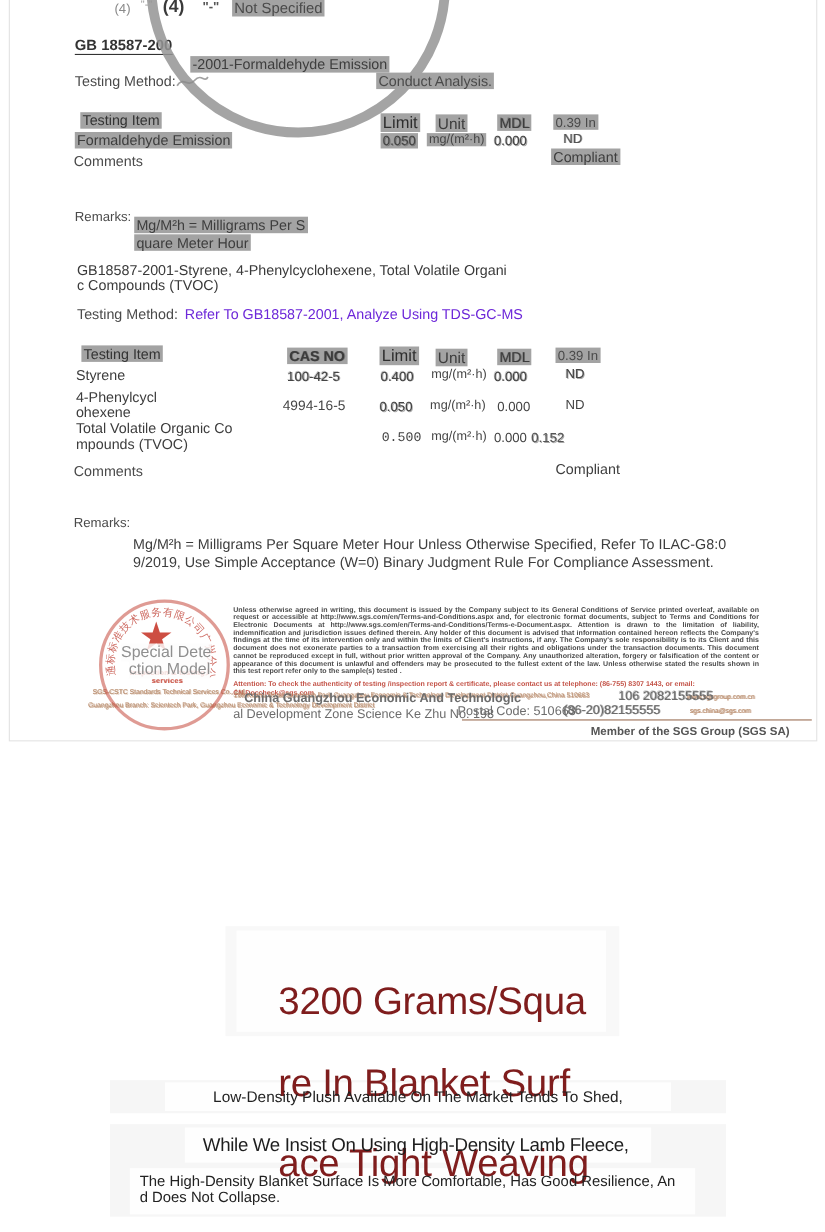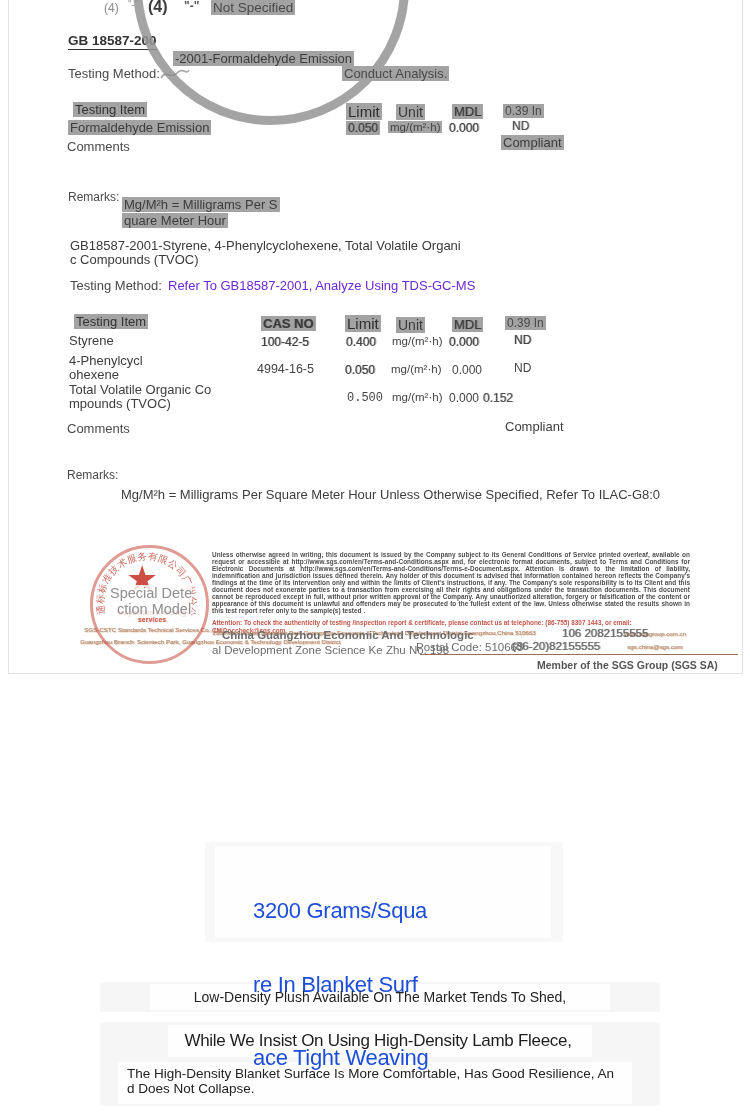--- a/index.html
+++ b/index.html
@@ -23,21 +23,21 @@
   .ovl{color:#6c6c6c;font-size:11.5px;z-index:3;}
   .stamp-ring{position:absolute;left:90px;top:545px;width:113px;height:113px;border-radius:50%;
         border:3px solid rgba(196,73,60,0.55);z-index:2;}
   .star{position:absolute;left:126px;top:558px;font-size:36px;color:rgba(196,47,34,0.85);z-index:2;}
   .band{position:absolute;left:104px;top:609px;width:96px;font-size:6.5px;color:rgba(199,72,58,0.8);
         text-align:center;font-weight:bold;z-index:2;letter-spacing:0.3px;
         text-shadow:0.6px 0 0 rgba(199,72,58,0.6);}
   .stamp-ovl{color:#8f8f8f;font-size:14.5px;background:rgba(253,253,253,0.82);z-index:3;}
   .gband{position:absolute;background:#f6f6f6;}
   .wbox{position:absolute;background:#fefefe;}
-  .mk-head{font-size:22px;line-height:24.5px;color:#1d4ed8;letter-spacing:-0.3px;z-index:4;}
+  .mk-head{font-size:35px;line-height:24.5px;color:#7f1d1d;letter-spacing:-0.3px;z-index:4;}
   .rule{position:absolute;height:1px;background:#9b6f55;z-index:3;}
   svg{display:block;}
 </style>
 </head>
 <body>
 
 <div id="page">
 
   <div class="doc"></div>
 
@@ -110,20 +110,21 @@
   <span class="abs" style="left:347px;top:391px;font-size:12px;color:#444;font-family:Liberation Mono, monospace;">0.500</span>
   <span class="abs" style="left:392px;top:391px;font-size:11.5px;color:#444;">mg/(m²·h)</span>
   <span class="abs" style="left:449px;top:391px;font-size:12px;color:#444;">0.000</span>
   <span class="abs smudge" style="left:483px;top:391px;font-size:12px;color:#555;">0.152</span>
 
   <span class="abs t13" style="left:67px;top:421px;color:#4a4a4a;">Comments</span>
   <span class="abs t13" style="left:505px;top:419px;">Compliant</span>
 
   <span class="abs t12" style="left:67px;top:468px;">Remarks:</span>
   <span class="abs t13" style="left:121px;top:487px;">Mg/M²h = Milligrams Per Square Meter Hour Unless Otherwise Specified, Refer To ILAC-G8:0</span>
+  <span class="abs t13" style="left:121px;top:503px;">9/2019, Use Simple Acceptance (W=0) Binary Judgment Rule For Compliance Assessment.</span>
 
   <div class="stamp-ring"></div>
   <svg class="abs" style="left:90px;top:545px;z-index:2;" width="113" height="113" viewBox="0 0 113 113">
     <defs>
         <path id="arcPath" d="M16,72 A43,43 0 1 1 97,72" fill="none"></path>
       </defs>
     <text font-size="9.5" fill="rgba(192,68,56,0.8)" letter-spacing="0.5" font-family="DejaVu Sans, sans-serif">
       <textPath href="#arcPath" startOffset="2%">通标标准技术服务有限公司广州分公司</textPath>
     </text>
   </svg>

